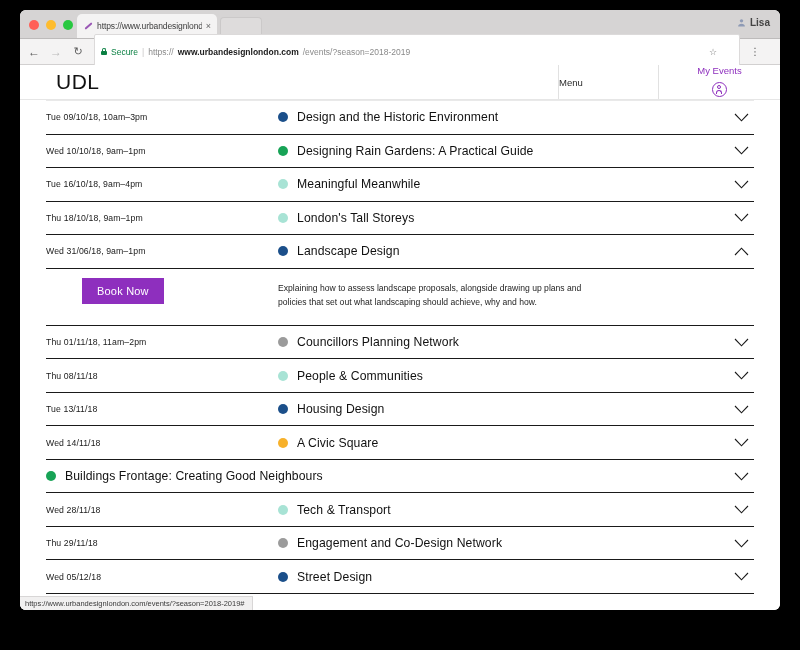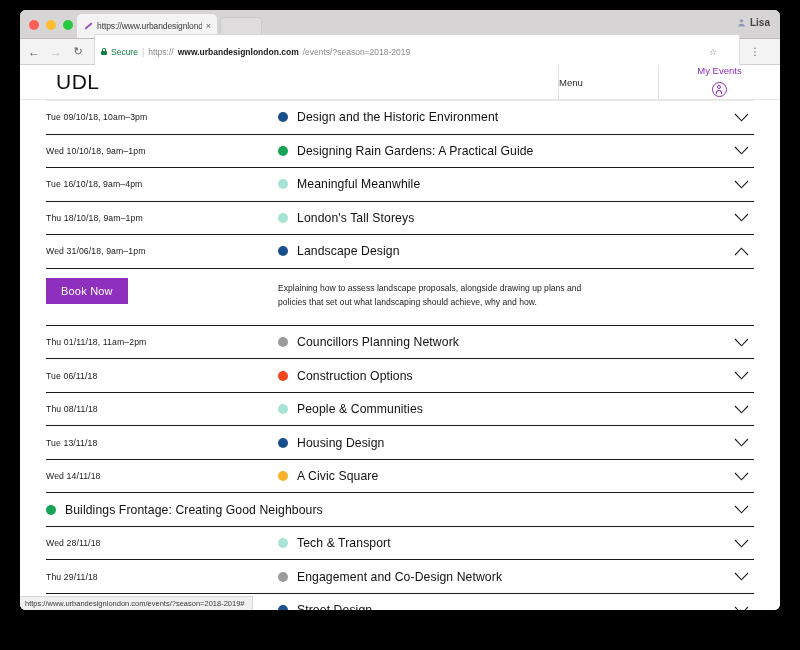--- a/index.html
+++ b/index.html
@@ -260,20 +260,21 @@
   .book-btn{
     display:inline-block;
     background:#8e2fbe;
     color:#fff;
     font-size:11px;
     padding:7px 15px;
     border:none;
     cursor:pointer;
     font-family:"Liberation Sans", sans-serif;
     letter-spacing:.2px;
+    margin-left:36px;
   }
   .panel-body{
     flex:1 1 auto;
     font-size:8.6px;
     line-height:1.65;
     color:#242424;
     padding-top:3px;
     max-width:330px;
   }
 
@@ -424,32 +425,20 @@
               <span class="dot" style="background: rgb(155, 155, 155);"></span>
               <span class="row-title">Councillors Planning Network</span>
             </div>
             <div class="chev">
               <svg width="15" height="9" viewBox="0 0 15 9">
                 <path d="M1 1 L7.5 7.8 L14 1" fill="none" stroke="#1a1a1a" stroke-width="1.1"></path>
               </svg>
             </div>
           </div>
           <div class="row">
-            <div class="row-date">Tue 06/11/18</div>
-            <div class="row-main">
-              <span class="dot" style="background: rgb(244, 69, 31);"></span>
-              <span class="row-title">Construction Options</span>
-            </div>
-            <div class="chev">
-              <svg width="15" height="9" viewBox="0 0 15 9">
-                <path d="M1 1 L7.5 7.8 L14 1" fill="none" stroke="#1a1a1a" stroke-width="1.1"></path>
-              </svg>
-            </div>
-          </div>
-          <div class="row">
             <div class="row-date">Thu 08/11/18</div>
             <div class="row-main">
               <span class="dot" style="background: rgb(168, 227, 213);"></span>
               <span class="row-title">People &amp; Communities</span>
             </div>
             <div class="chev">
               <svg width="15" height="9" viewBox="0 0 15 9">
                 <path d="M1 1 L7.5 7.8 L14 1" fill="none" stroke="#1a1a1a" stroke-width="1.1"></path>
               </svg>
             </div>

